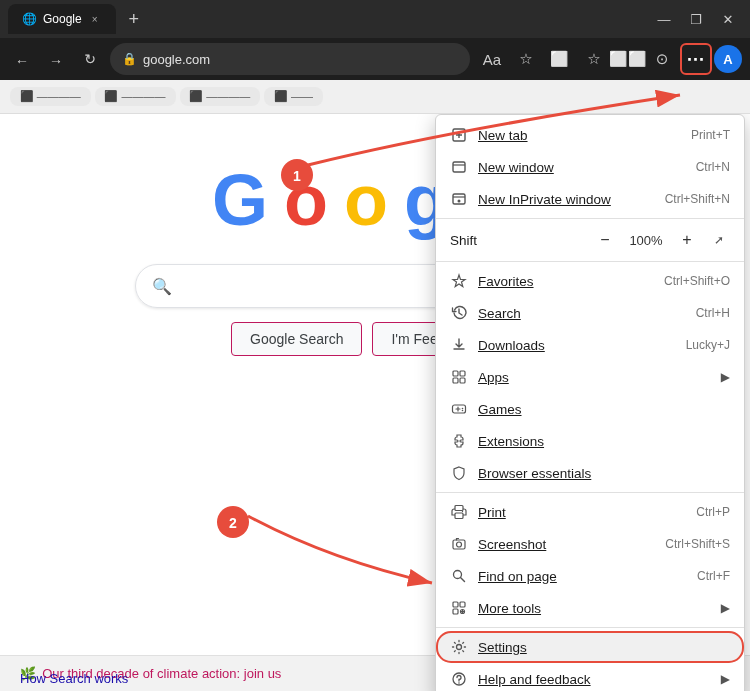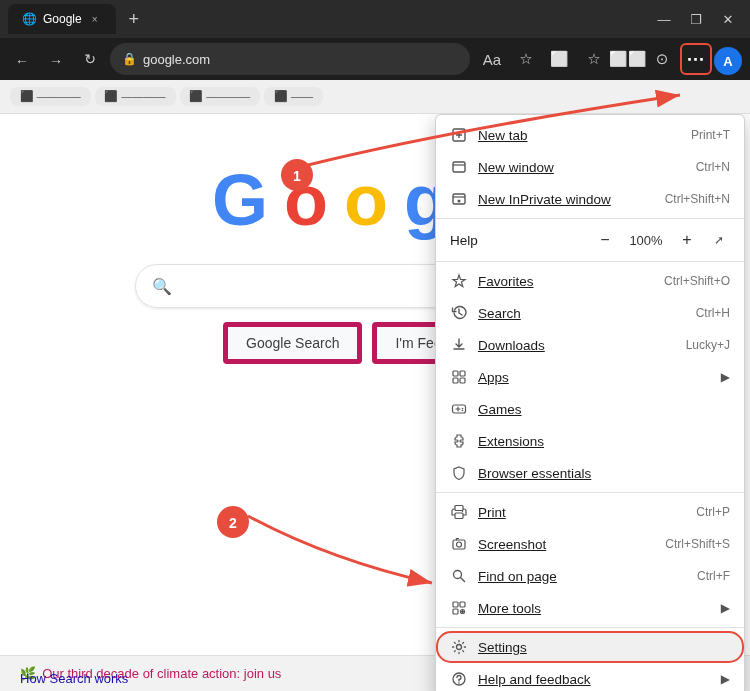--- a/index.html
+++ b/index.html
@@ -95,21 +95,21 @@
       height: 32px;
       display: flex;
       align-items: center;
       padding: 0 12px;
       color: #ccc;
       font-size: 13px;
       gap: 6px;
     }
     .toolbar-icons {
       display: flex;
-      align-items: flex-end;
+      align-items: center;
       gap: 2px;
     }
     .toolbar-icon {
       width: 32px; height: 32px;
       display: flex; align-items: center; justify-content: center;
       color: #ccc;
       font-size: 15px;
       border-radius: 4px;
       cursor: pointer;
     }
@@ -201,21 +201,21 @@
     .search-input-placeholder { color: #9aa0a6; font-size: 15px; flex: 1; }
 
     
     .search-buttons {
       display: flex;
       gap: 10px;
     }
     .search-btn {
       padding: 8px 18px;
       background: #f8f9fa;
-      border: 5px solid #be185d;
+      border: 1px solid #be185d;
       border-radius: 4px;
       font-size: 14px;
       color: #3c4043;
       cursor: pointer;
     }
 
     
     .page-footer {
       position: absolute;
       bottom: 0;
@@ -432,21 +432,21 @@
             <circle cx="8" cy="10" r="1.5" fill="#555"></circle>
           </svg>
       </span>
       <span class="menu-item-label">New InPrivate window</span>
       <span class="menu-shortcut">Ctrl+Shift+N</span>
     </div>
 
     <div class="menu-divider"></div>
 
     <div class="zoom-row">
-      <span class="zoom-label">Help</span>
+      <span class="zoom-label">Shift</span>
       <span class="zoom-btn">−</span>
       <span class="zoom-value">100%</span>
       <span class="zoom-btn">+</span>
       <span class="zoom-expand">➚</span>
     </div>
 
     <div class="menu-divider"></div>
 
     <div class="menu-item">
       <span class="menu-icon">

